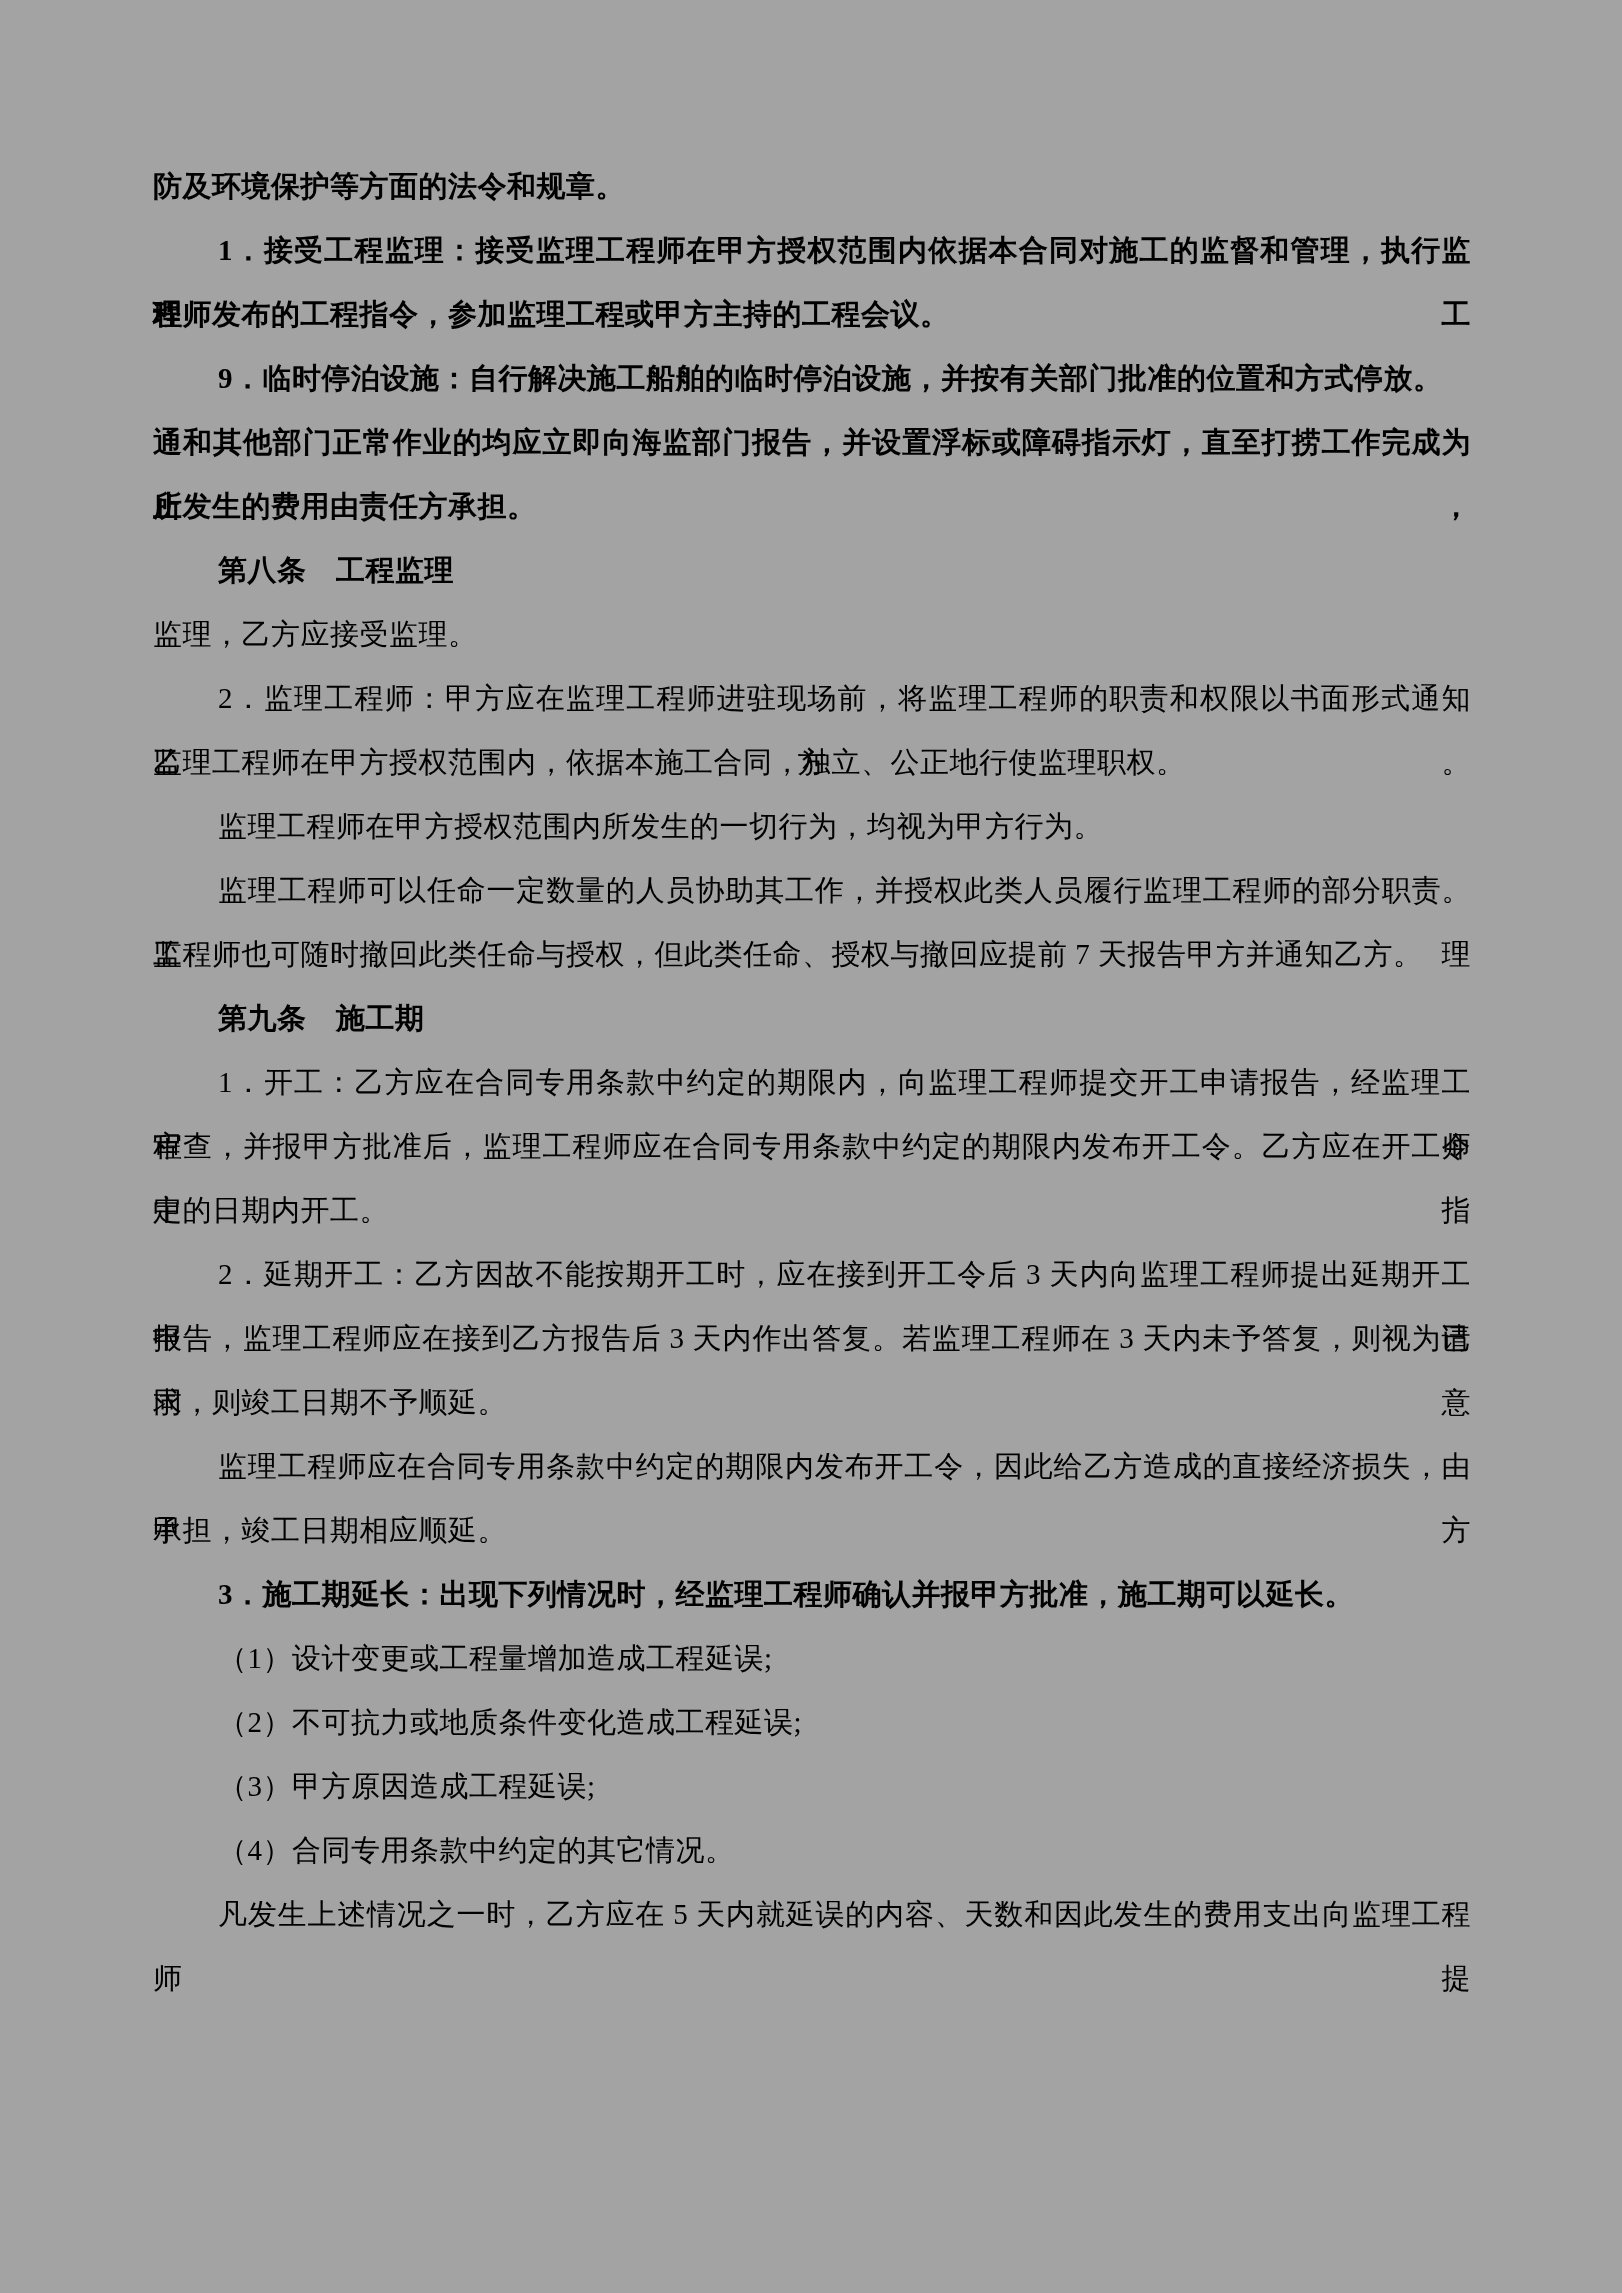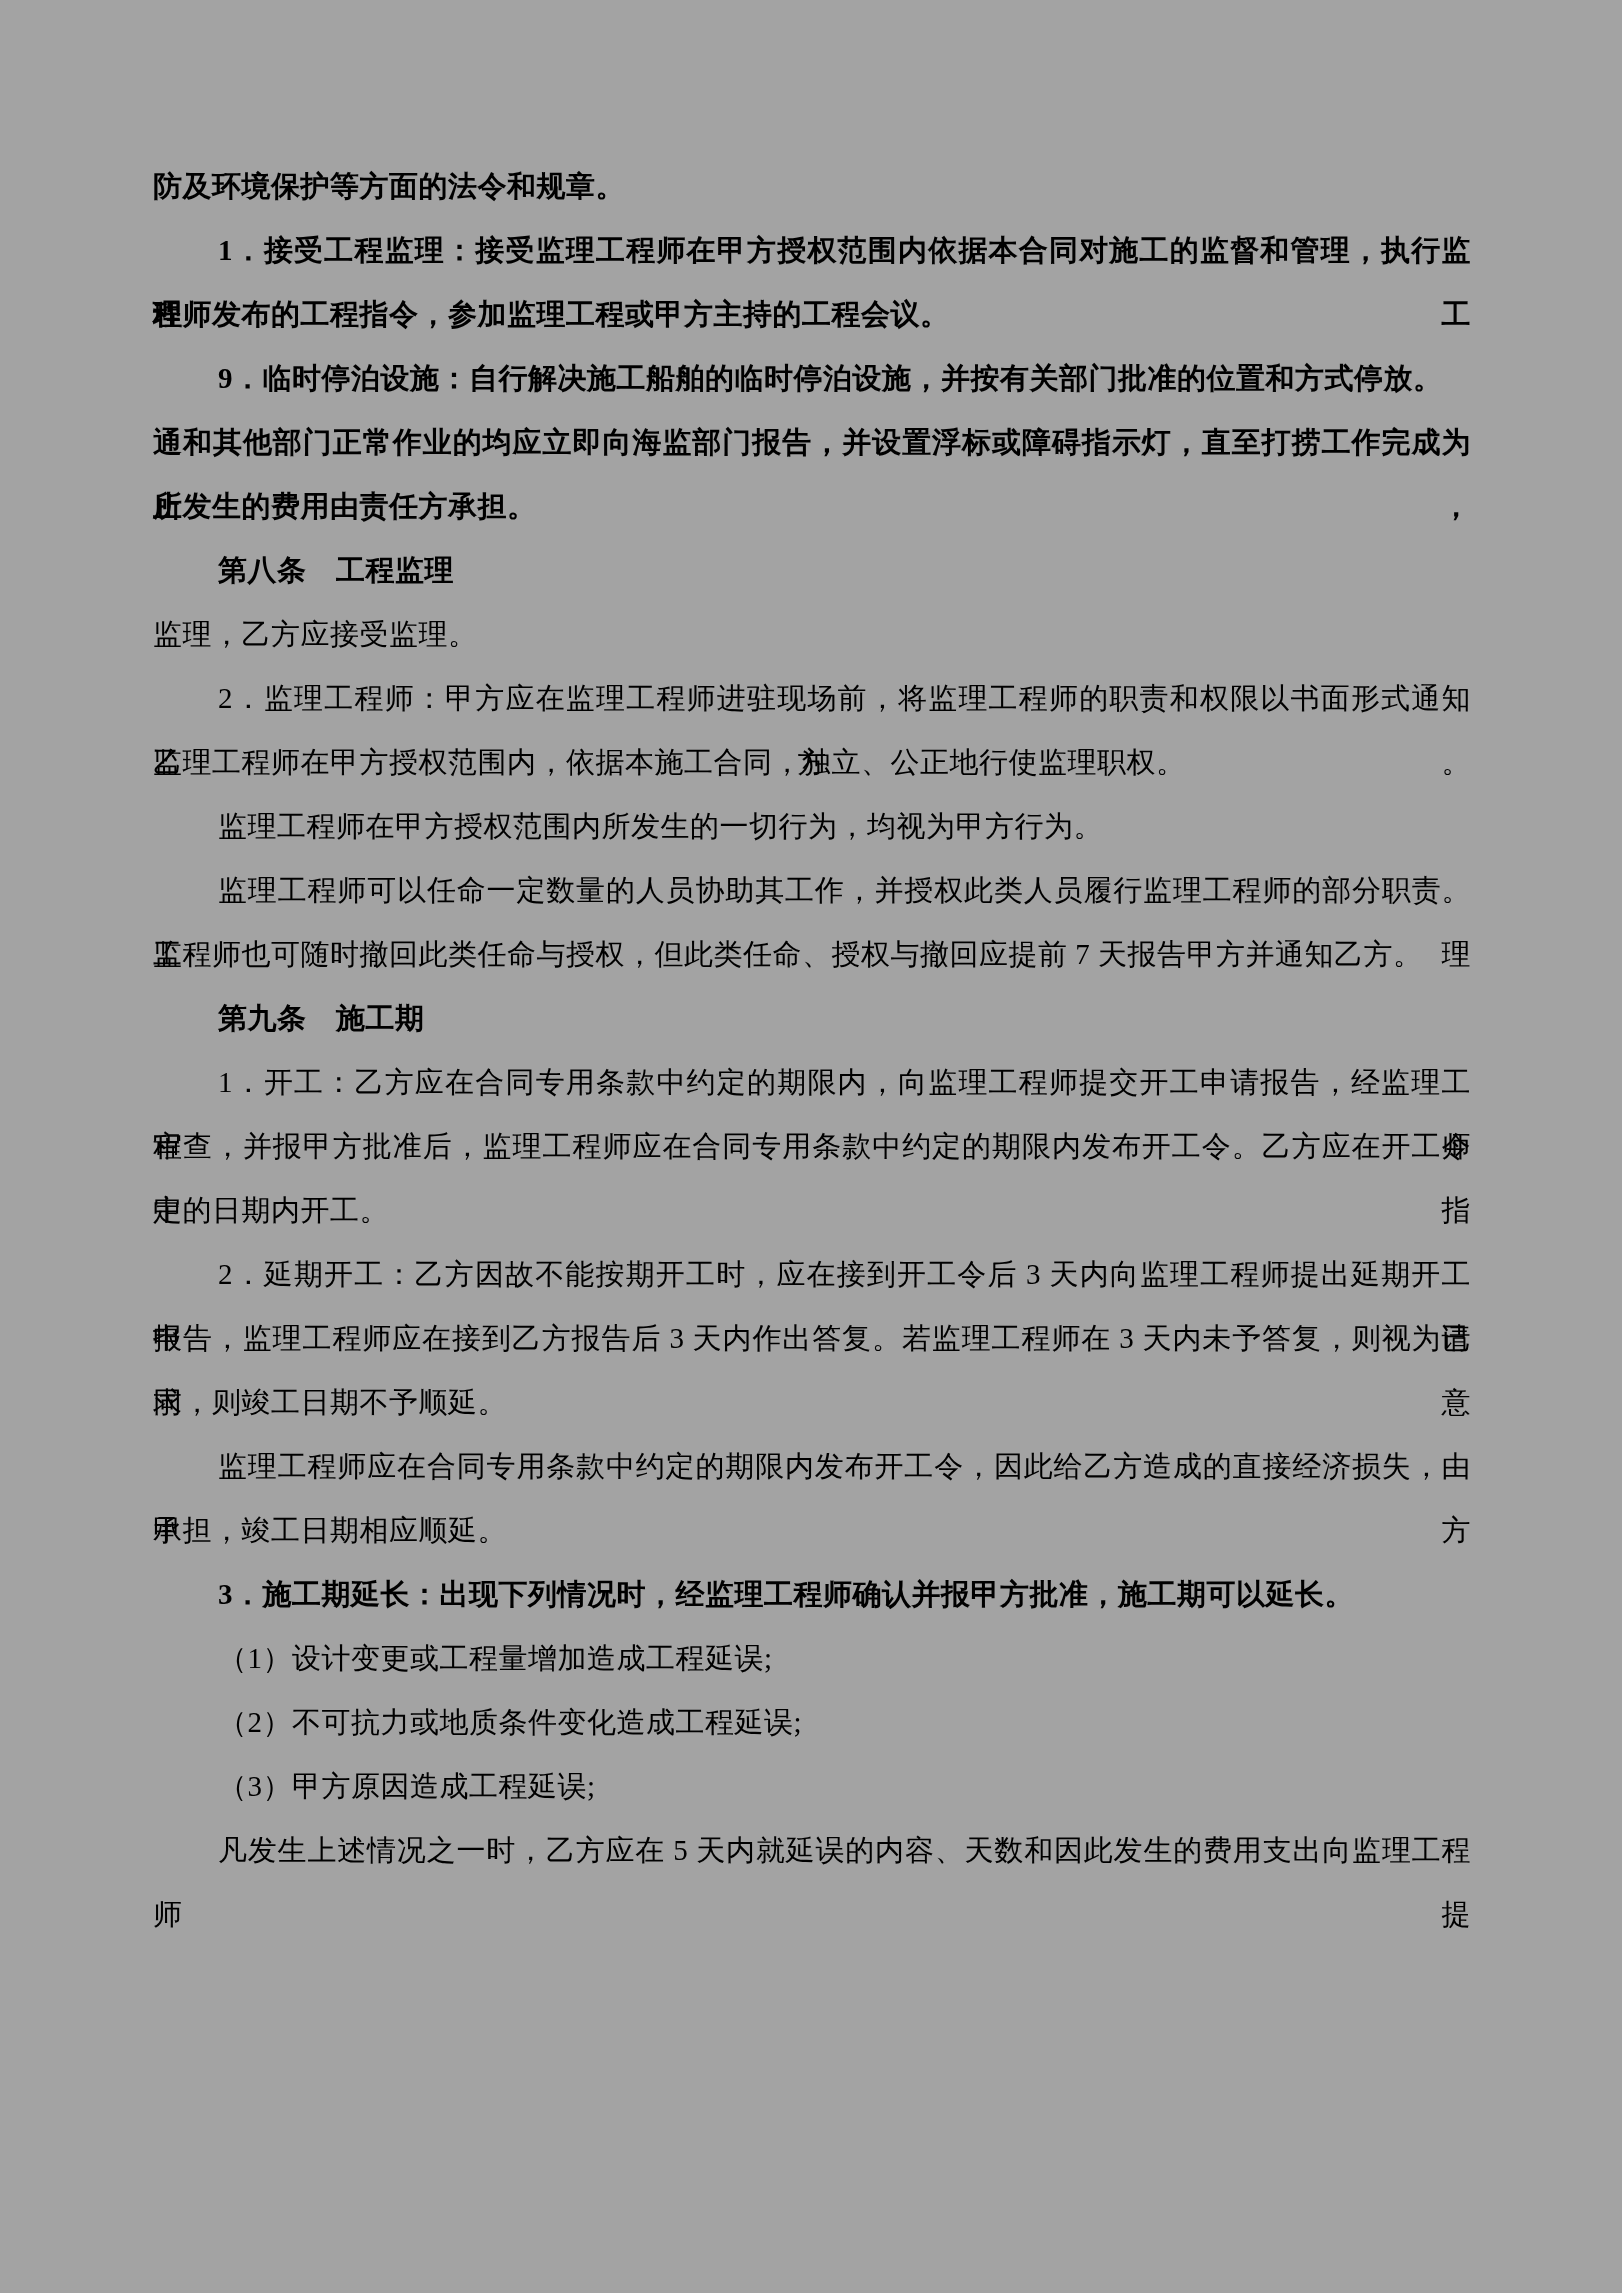--- a/index.html
+++ b/index.html
@@ -66,16 +66,17 @@
       <div class="line">定的日期内开工。</div>
       <div class="line indent full">2．延期开工：乙方因故不能按期开工时，应在接到开工令后 3 天内向监理工程师提出延期开工申请</div>
       <div class="line full">报告，监理工程师应在接到乙方报告后 3 天内作出答复。若监理工程师在 3 天内未予答复，则视为已同意</div>
       <div class="line">求，则竣工日期不予顺延。</div>
       <div class="line indent full">监理工程师应在合同专用条款中约定的期限内发布开工令，因此给乙方造成的直接经济损失，由甲方</div>
       <div class="line">承担，竣工日期相应顺延。</div>
       <div class="line bold indent">3．施工期延长：出现下列情况时，经监理工程师确认并报甲方批准，施工期可以延长。</div>
       <div class="line indent">（1）设计变更或工程量增加造成工程延误;</div>
       <div class="line indent">（2）不可抗力或地质条件变化造成工程延误;</div>
       <div class="line indent">（3）甲方原因造成工程延误;</div>
+      <div class="line indent">（4）合同专用条款中约定的其它情况。</div>
       <div class="line indent full">凡发生上述情况之一时，乙方应在 5 天内就延误的内容、天数和因此发生的费用支出向监理工程师提</div>
     </div>
 </div>
 
 
 </body></html>

